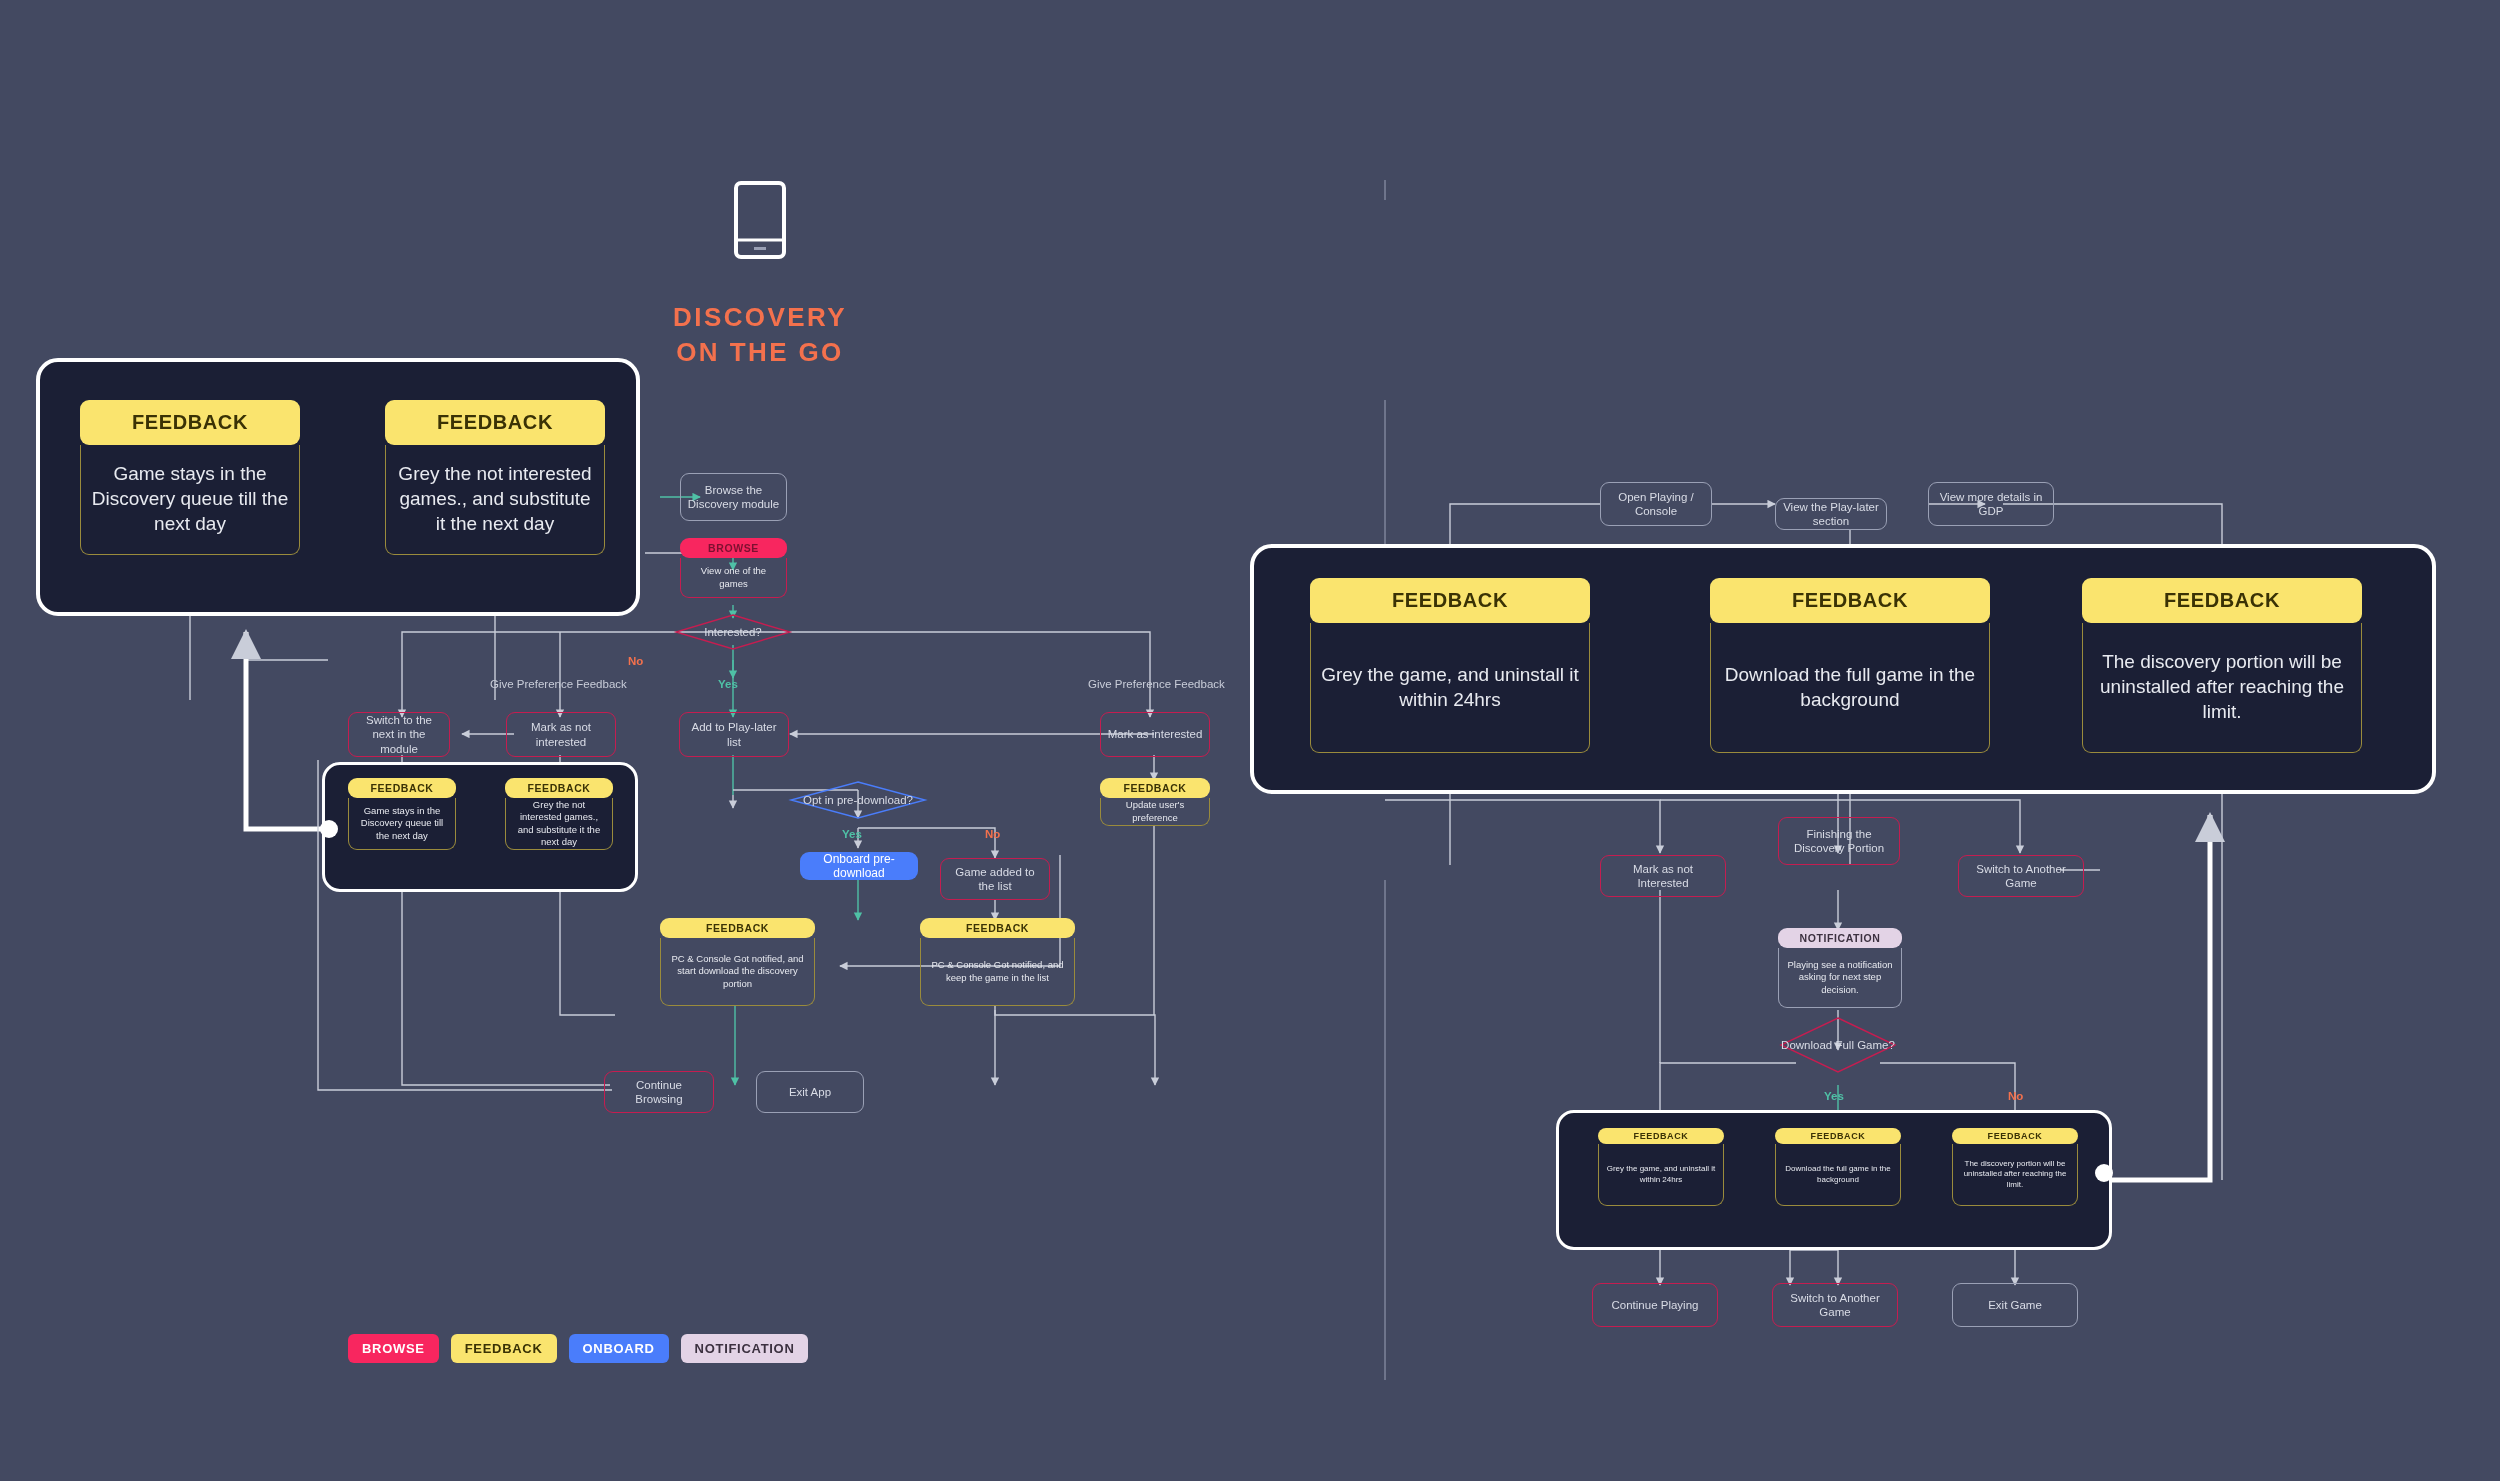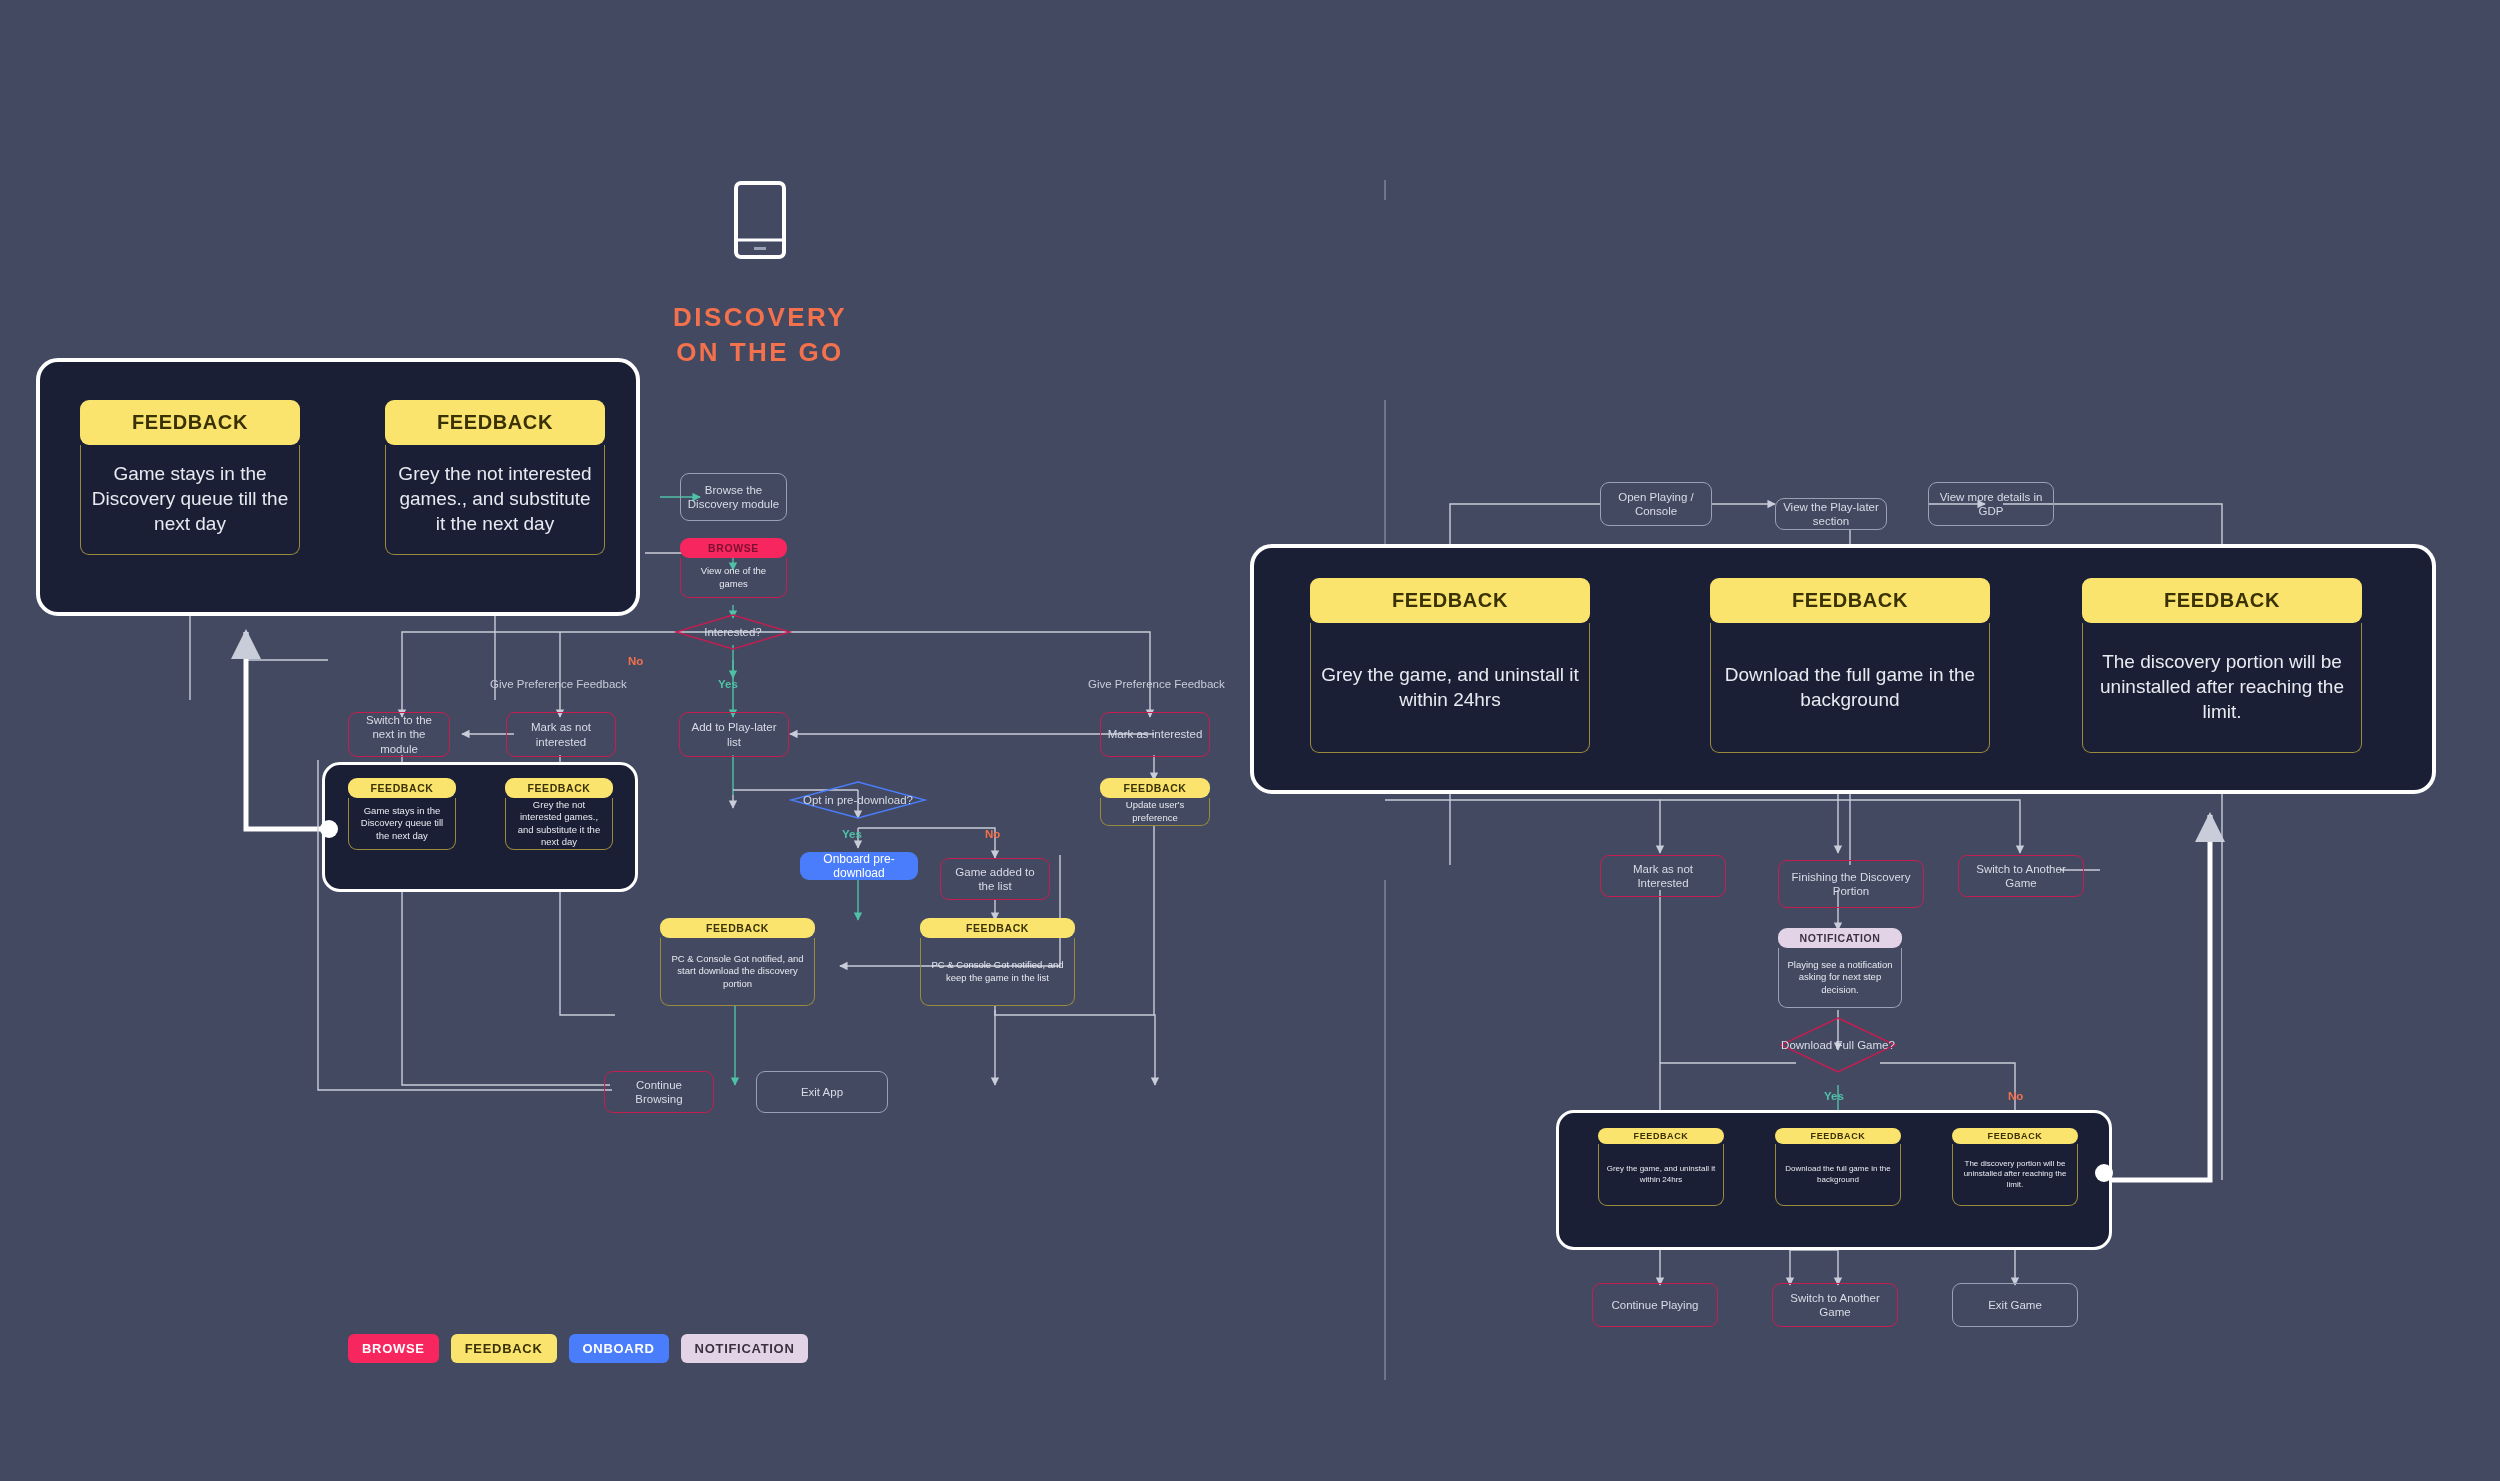--- a/index.html
+++ b/index.html
@@ -347,21 +347,21 @@
     <div class="body" style="height:68px;">PC &amp; Console Got notified, and start download the discovery portion</div>
   </div>
   <div class="card fb sm" style="left:920px;top:918px;width:155px;height:88px;">
     <div class="tag">FEEDBACK</div>
     <div class="body" style="height:68px;">PC &amp; Console Got notified, and keep the game in the list</div>
   </div>
 
   <div class="node small pink" style="left:604px;top:1071px;width:110px;height:42px;">
     <span>Continue Browsing</span>
   </div>
-  <div class="node small" style="left:756px;top:1071px;width:132px;height:42px;">
+  <div class="node small" style="left:756px;top:1071px;width:108px;height:42px;">
     <span>Exit App</span>
   </div>
 
   <div class="node small" style="left:1600px;top:482px;width:112px;height:44px;">
     <span>Open Playing / Console</span>
   </div>
   <div class="node small" style="left:1775px;top:498px;width:112px;height:32px;">
     <span>View the Play-later section</span>
   </div>
   <div class="node small" style="left:1928px;top:482px;width:126px;height:44px;">
@@ -379,21 +379,21 @@
     <div class="body" style="height:130px;">Download the full game in the background</div>
   </div>
   <div class="card fb big" style="left:2082px;top:578px;width:280px;height:178px;">
     <div class="tag">FEEDBACK</div>
     <div class="body" style="height:130px;">The discovery portion will be uninstalled after reaching the limit.</div>
   </div>
 
   <div class="node small pink" style="left:1600px;top:855px;width:126px;height:42px;">
     <span>Mark as not Interested</span>
   </div>
-  <div class="node small pink" style="left:1778px;top:860px;width:146px;height:48px;">
+  <div class="node small pink" style="left:1778px;top:817px;width:122px;height:48px;">
     <span>Finishing the Discovery Portion</span>
   </div>
   <div class="node small pink" style="left:1958px;top:855px;width:126px;height:42px;">
     <span>Switch to Another Game</span>
   </div>
 
   <div class="card note sm" style="left:1778px;top:928px;width:124px;height:82px;">
     <div class="tag">NOTIFICATION</div>
     <div class="body" style="height:60px;">Playing see a notification asking for next step decision.</div>
   </div>

